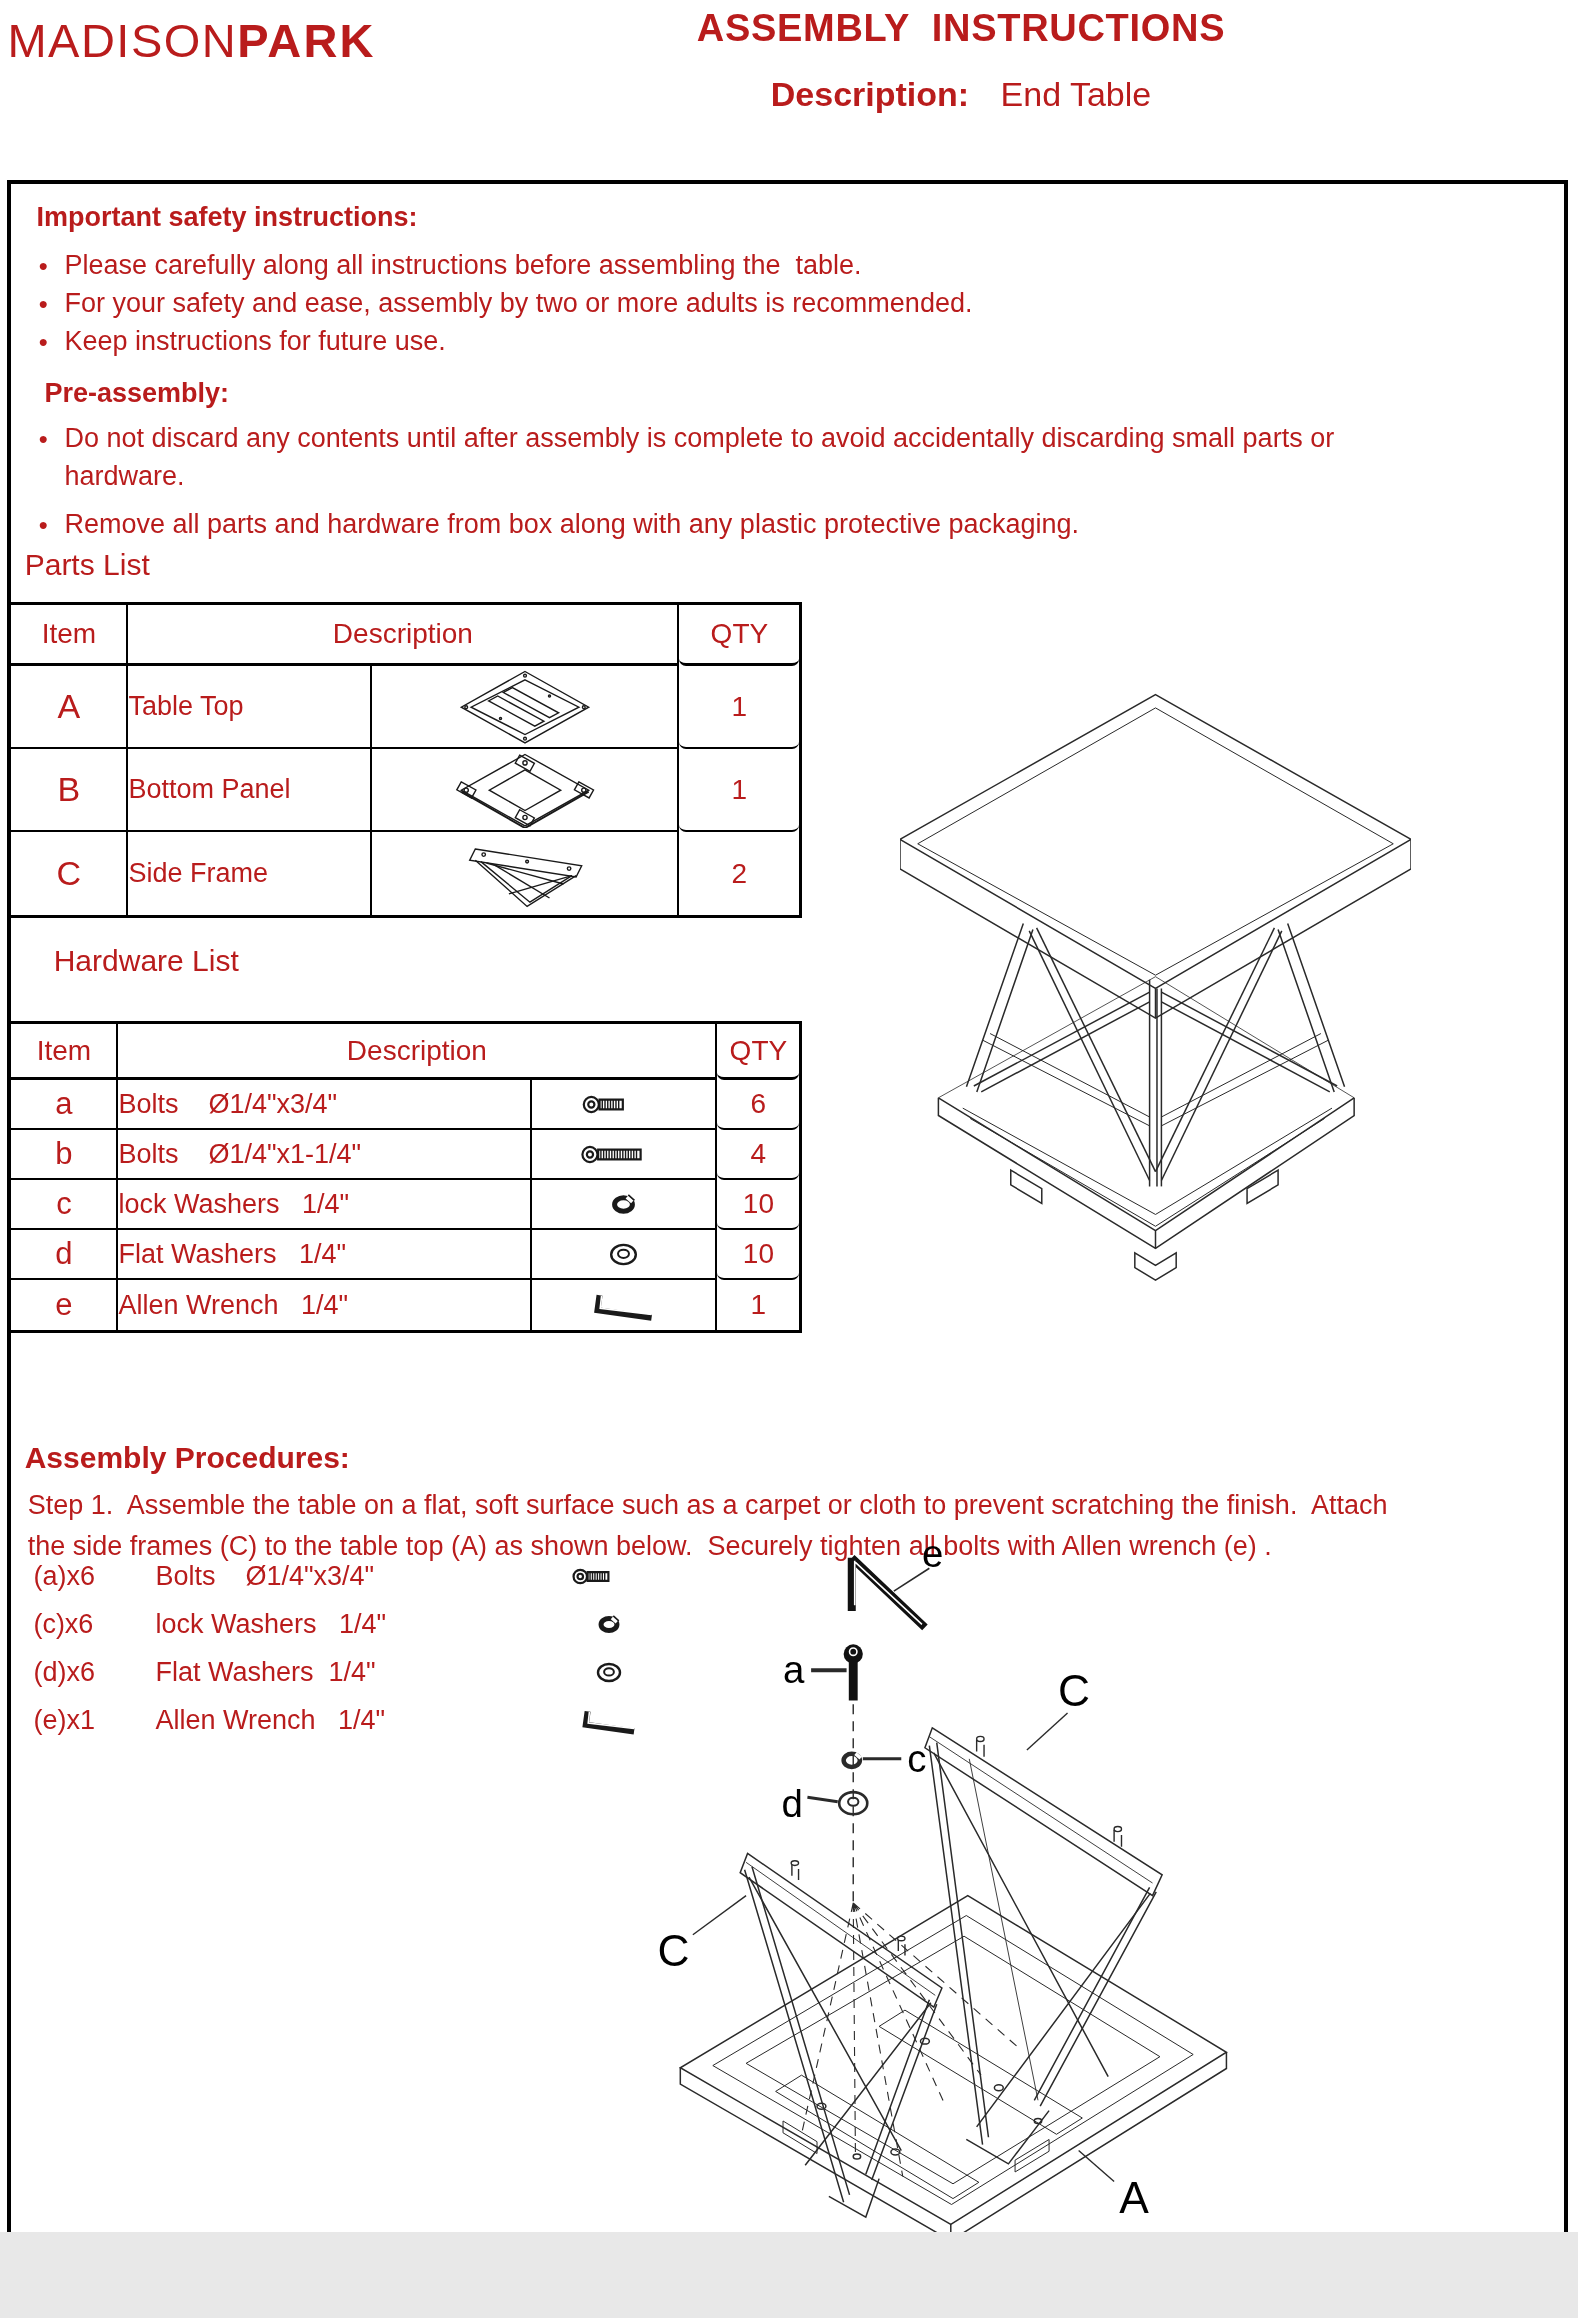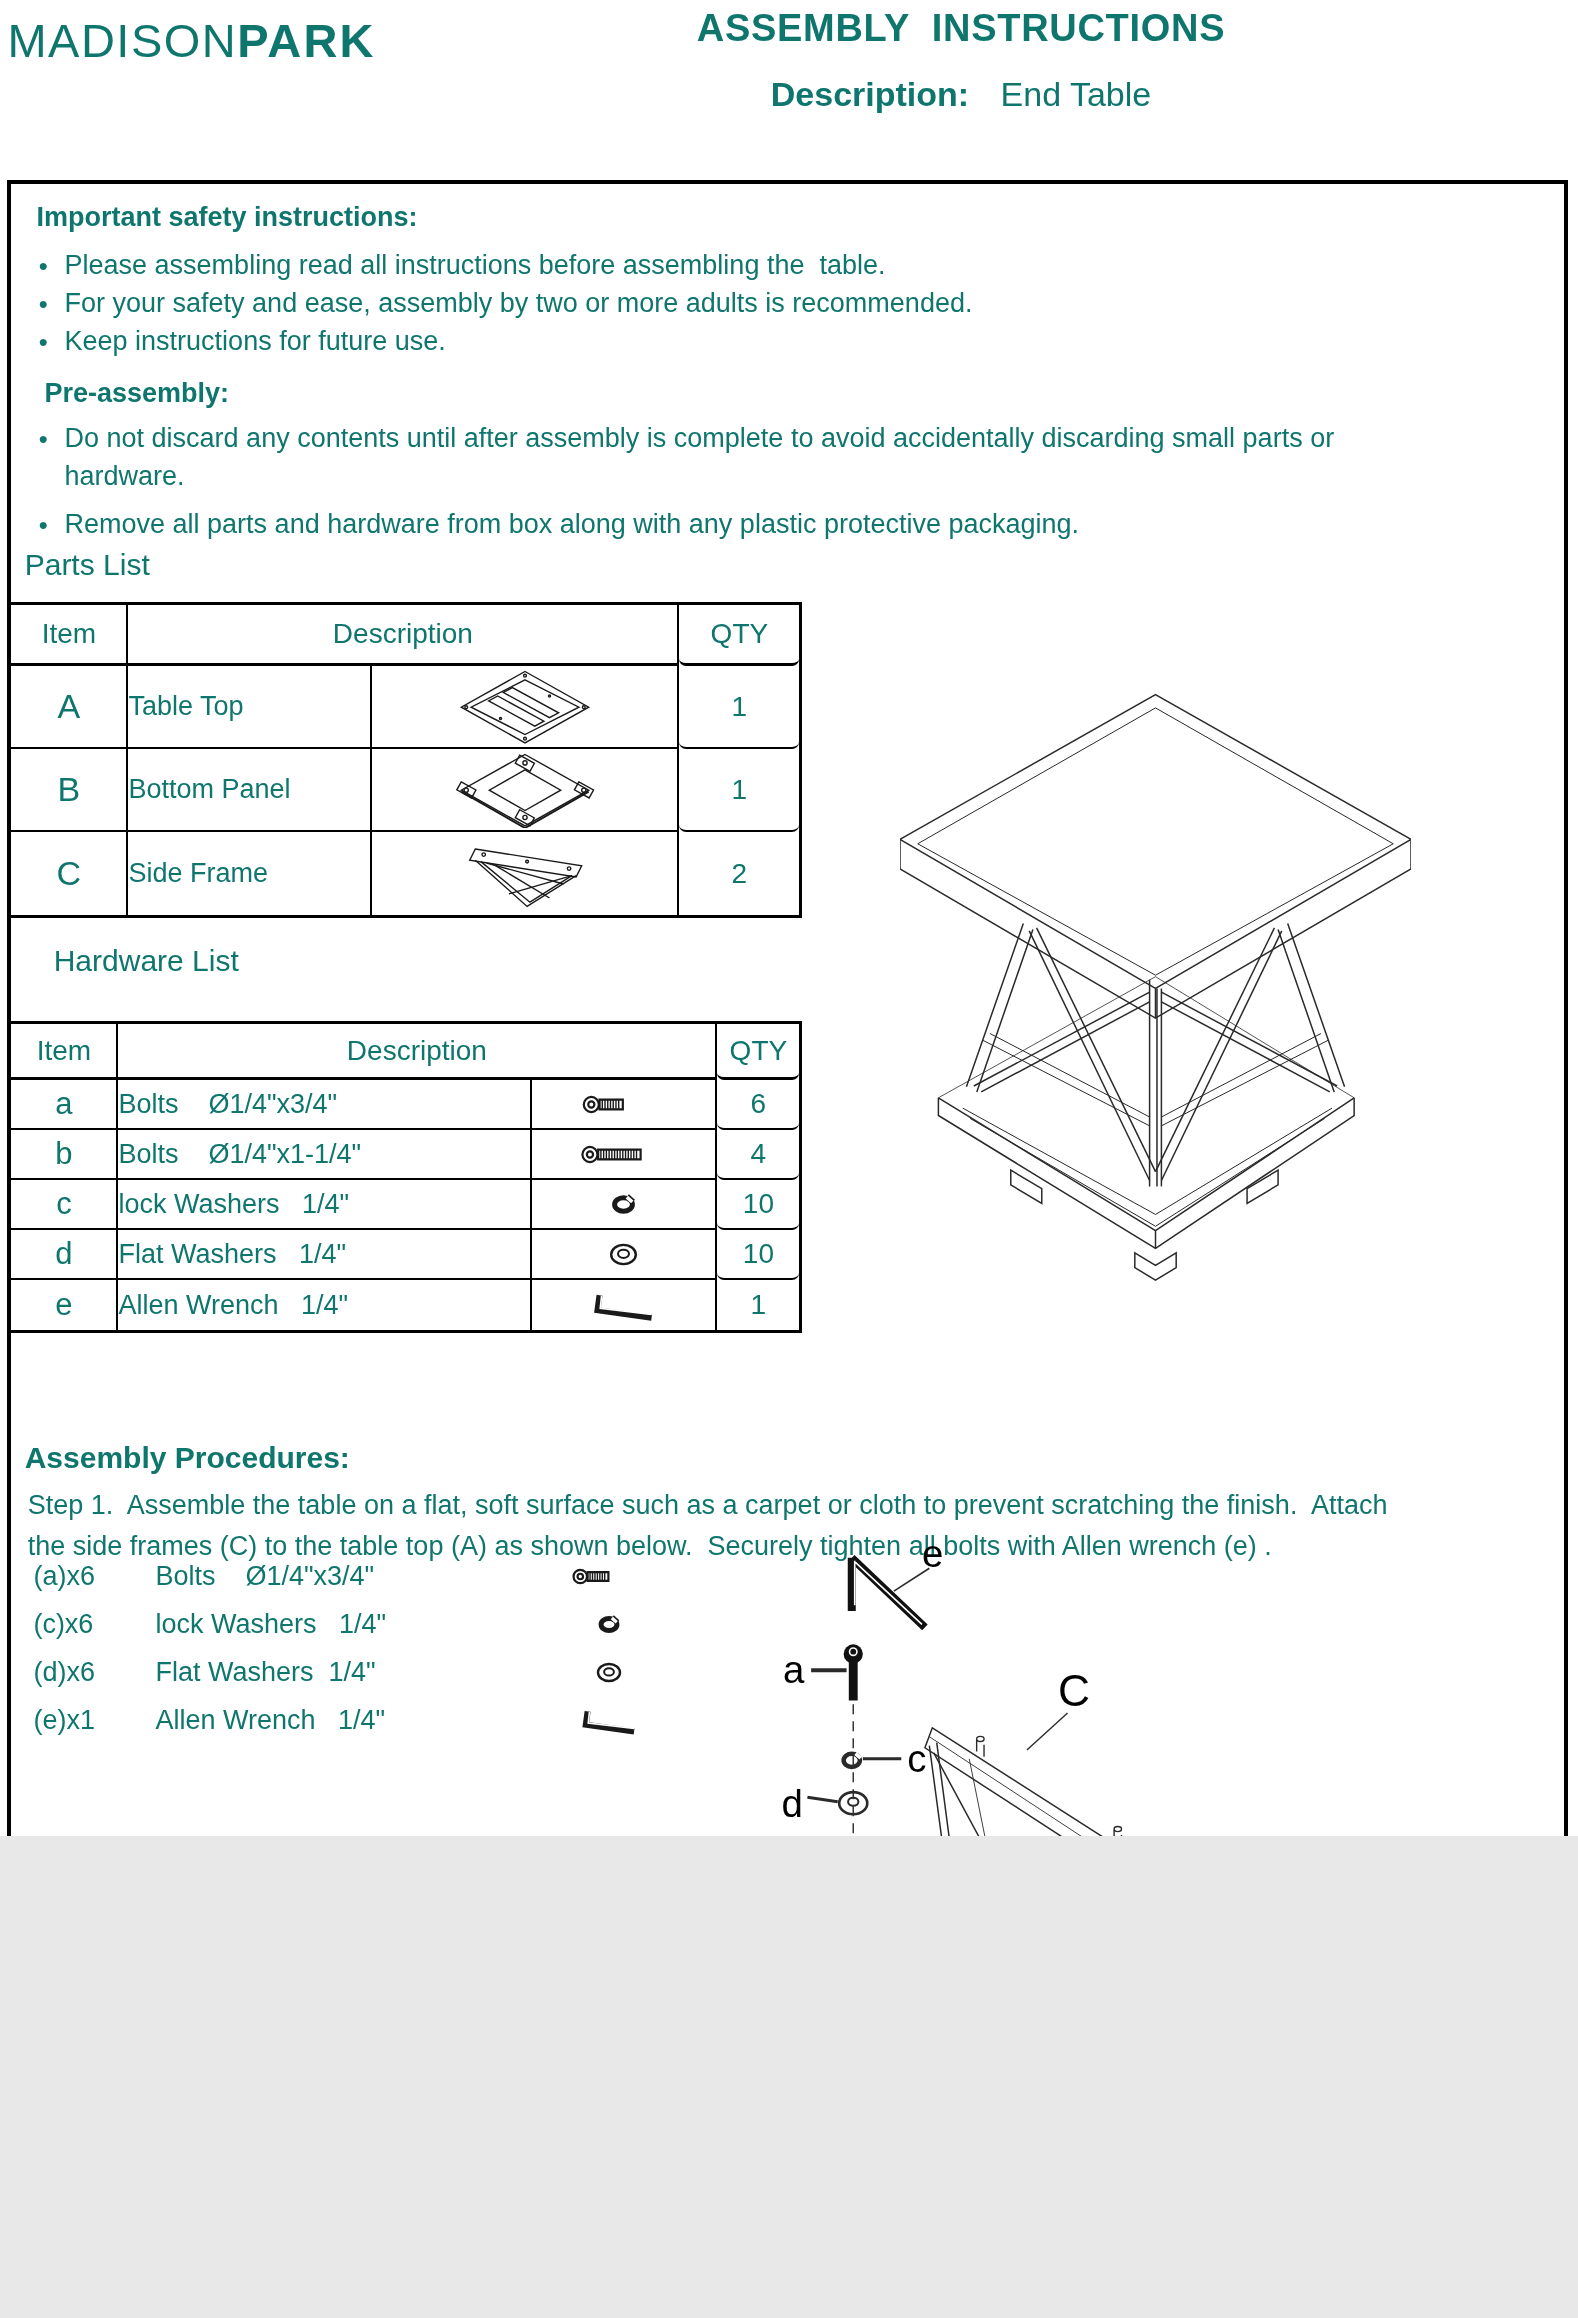--- a/index.html
+++ b/index.html
@@ -1,18 +1,18 @@
 <!DOCTYPE html>
 <html style="font-size:12px"><head>
 <meta charset="utf-8">
 <style>
   html,body{margin:0;padding:0;background:#e8e8e8;}
   .page{
-    position:relative;width:1578px;height:1836px;background:#ffffff;
-    font-family:"Liberation Sans","DejaVu Sans",sans-serif;color:#0f766e;overflow:hidden;
+    position:relative;width:1578px;height:2232px;background:#ffffff;
+    font-family:"Liberation Sans","DejaVu Sans",sans-serif;color:#b91c1c;overflow:hidden;
   }
   .abs{position:absolute;}
   .pre{white-space:pre;}
   
   .logo{left:7.4px;top:13.3px;font-size:47px;letter-spacing:1.5px;}
   .logo .thin{font-weight:400;}
   .logo .bold{font-weight:700;letter-spacing:2.2px;}
   .title-block{left:488px;top:7.4px;width:946px;text-align:center;}
   .doc-title{font-size:38px;font-weight:700;letter-spacing:0.7px;}
   .desc-line{margin-top:25px;font-size:34px;}
@@ -67,21 +67,21 @@
       <span class="val">End Table</span>
     </div>
   </div>
 
   <div class="abs main-box">
 
     <div class="abs sec-head" style="left:25px;top:18px;">Important safety instructions:</div>
     <div class="abs bullets" style="left:27px;top:62px;">
       <div class="bullet">
         <span class="dot">●</span>
-        <span class="btext">Please assembling read all instructions before assembling the  table.</span>
+        <span class="btext">Please carefully along all instructions before assembling the  table.</span>
       </div>
       <div class="bullet">
         <span class="dot">●</span>
         <span class="btext">For your safety and ease, assembly by two or more adults is recommended.</span>
       </div>
       <div class="bullet">
         <span class="dot">●</span>
         <span class="btext">Keep instructions for future use.</span>
       </div>
     </div>

